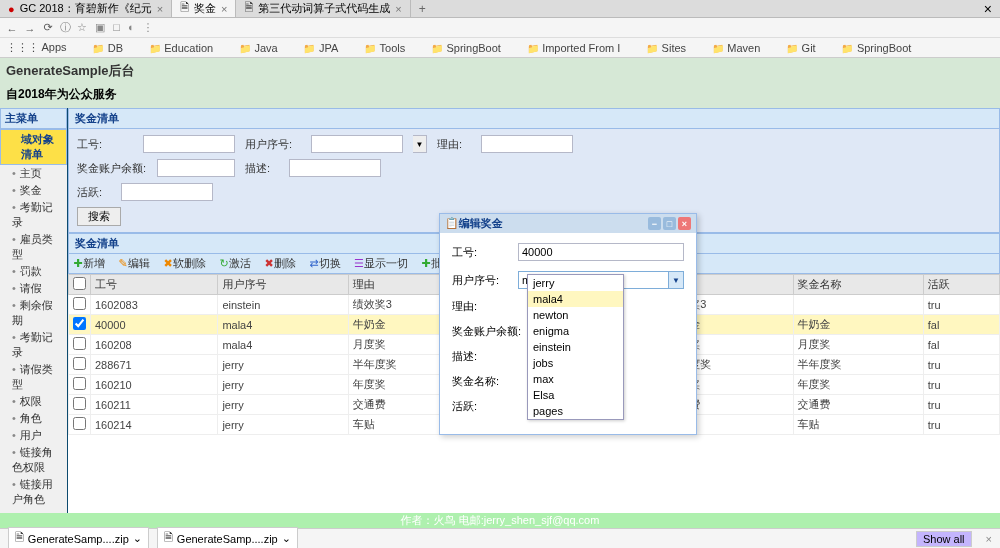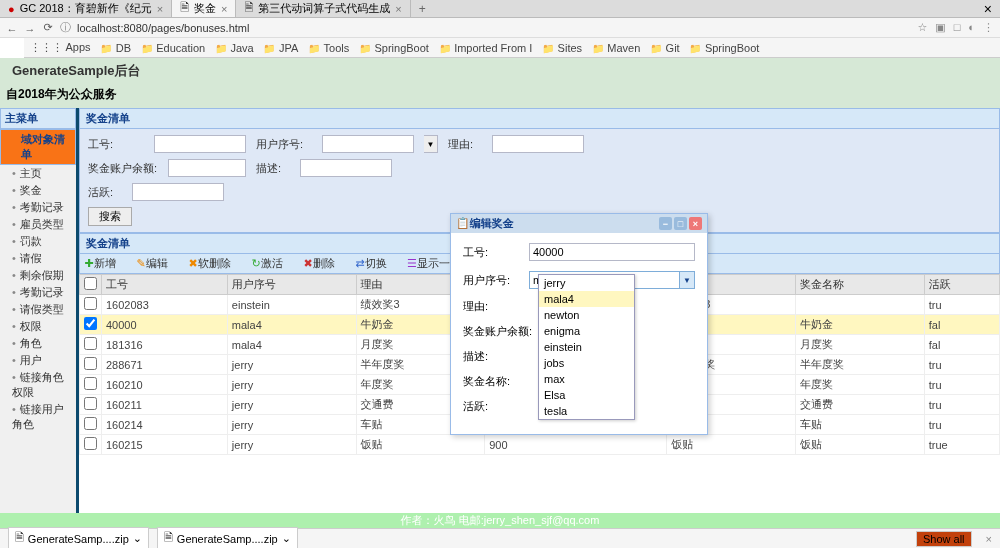--- a/index.html
+++ b/index.html
@@ -11,33 +11,33 @@
 .browser-tab.active { background: #f5f5f5; }
 .tab-close { color: #777; }
 .tab-plus { padding: 0 8px; color: #666; }
 .browser-x { margin-left: auto; padding: 0 8px; font-size: 14px; }
 
 .addr-bar { height: 20px; background: #f5f5f5; display: flex; align-items: center; padding: 0 6px; gap: 6px; font-size: 11px; color: #555; border-bottom: 1px solid #ddd; }
 .addr-icon { width: 12px; text-align: center; }
 .url { flex: 1; color: #333; }
 .addr-right { display: flex; gap: 8px; color: #888; }
 
-.bookmarks { height: 20px; background: #f5f5f5; display: flex; align-items: center; padding: 0 6px; gap: 10px; font-size: 11px; color: #444; border-bottom: 1px solid #ccc; margin-left: 24px; }
+.bookmarks { height: 20px; background: #f5f5f5; display: flex; align-items: center; padding: 0 6px; gap: 26px; font-size: 11px; color: #444; border-bottom: 1px solid #ccc; }
 .bm-folder::before { content: "📁 "; font-size: 10px; }
 
 
-.app-header { background: #d6e8d6; padding: 4px 12px; font-size: 13px; font-weight: bold; color: #333; }
+.app-header { background: #d6e8d6; padding: 4px 6px; font-size: 13px; font-weight: bold; color: #333; }
 .app-sub { background: #d6e8d6; padding: 2px 6px 5px; font-size: 12px; font-weight: bold; }
 
 
 .app-body { display: flex; height: calc(100% - 135px); }
 
-.sidebar { width: 79px; background: #f0f0f0; border-right: 3px solid #0c4a6e; }
+.sidebar { width: 68px; background: #f0f0f0; border-right: 1px solid #0c4a6e; }
 .menu-hdr { background: #d6e8f8; font-size: 11px; padding: 2px 4px; border: 1px solid #99bbe8; color: #15428b; font-weight: bold; }
-.menu-hdr.ylw { background: #f97316; padding-left: 20px; }
+.menu-hdr.ylw { background: #fde047; padding-left: 20px; }
 .menu-item { font-size: 11px; padding: 1px 4px 1px 12px; color: #333; cursor: pointer; }
 .menu-item::before { content: "•"; margin-right: 4px; color: #888; }
 
 .content { flex: 1; display: flex; flex-direction: column; position: relative; }
 
 .panel-hdr { background: #d6e8f8; border: 1px solid #99bbe8; padding: 2px 6px; font-size: 11px; color: #15428b; font-weight: bold; }
 .panel-hdr.center-hdr { text-align: left; }
 
 .search-panel { border: 1px solid #99bbe8; border-top: none; padding: 6px 8px; background: #dfe8f6; }
 .srow { display: flex; gap: 10px; margin-bottom: 6px; align-items: center; }
@@ -45,21 +45,21 @@
 .sinp { width: 92px; height: 18px; border: 1px solid #b5b8c8; background: #fff; padding: 0 3px; font-size: 11px; }
 .sbtn { padding: 1px 10px; font-size: 11px; border: 1px solid #aaa; background: #eee; cursor: pointer; }
 
 
 .grid-tb { width: 100%; border-collapse: collapse; font-size: 11px; }
 .grid-tb th { background: #e8e8e8; border: 1px solid #ccc; padding: 2px 4px; text-align: left; font-weight: normal; color: #333; }
 .grid-tb td { border: 1px solid #eee; padding: 2px 4px; color: #444; }
 .grid-tb tr.sel td { background: #fff7c0; }
 .grid-tb td.chk { text-align: center; width: 20px; }
 
-.toolbar { background: #d6e8f8; border: 1px solid #99bbe8; border-top: none; padding: 2px 4px; display: flex; gap: 20px; font-size: 11px; align-items: center; }
+.toolbar { background: #d6e8f8; border: 1px solid #99bbe8; border-top: none; padding: 2px 4px; display: flex; gap: 13px; font-size: 11px; align-items: center; }
 .tb-btn { color: #333; cursor: pointer; }
 .tb-ico { display: inline-block; width: 10px; text-align: center; }
 .green { color: #3a3; } .orange { color: #e80; } .red { color: #c33; } .blue { color: #36c; } .purple { color: #93c; }
 
 
 .dlg { position: absolute; left: 371px; top: 105px; width: 258px; background: #fff; border: 1px solid #99bbe8; box-shadow: 2px 2px 6px rgba(0,0,0,0.2); z-index: 50; }
 .dlg-hdr { background: #cde; padding: 2px 5px; font-size: 11px; display: flex; align-items: center; color: #15428b; font-weight: bold; }
 .dlg-hdr .spc { flex: 1; }
 .dlg-ctl { width: 13px; height: 13px; margin-left: 2px; font-size: 9px; display: flex; align-items: center; justify-content: center; color: #fff; border-radius: 2px; }
 .dlg-ctl.min { background: #9bd; } .dlg-ctl.max { background: #9bd; } .dlg-ctl.cls { background: #e77; }
@@ -73,21 +73,21 @@
 
 .dropdown { position: absolute; left: 459px; top: 166px; width: 97px; border: 1px solid #99b; background: #fff; z-index: 60; font-size: 11px; box-shadow: 1px 1px 3px rgba(0,0,0,0.2); }
 .dd-scroll { max-height: 146px; overflow-y: scroll; }
 .dd-item { padding: 2px 5px; cursor: pointer; }
 .dd-item.hl { background: #fff7c0; }
 
 .footer { position: absolute; bottom: 20px; left: 0; right: 0; height: 15px; background: #aef0ae; color: #fff; font-size: 11px; text-align: center; line-height: 14px; }
 
 .dl-bar { position: absolute; bottom: 0; left: 0; right: 0; height: 20px; background: #f5f5f5; border-top: 1px solid #ccc; display: flex; align-items: center; padding: 0 8px; gap: 8px; font-size: 11px; }
 .dl-item { background: #fff; border: 1px solid #ccc; padding: 1px 6px; display: flex; gap: 4px; align-items: center; }
-.dl-showall { margin-left: auto; padding: 1px 6px; border: 1px solid #ccc; background: #c2410c; }
+.dl-showall { margin-left: auto; padding: 1px 6px; border: 1px solid #ccc; background: #c4b5fd; }
 
 
 ::-webkit-scrollbar { width: 8px; } ::-webkit-scrollbar-thumb { background: #ccc; }
 </style>
 </head>
 <body>
 
 <div class="browser-tabs">
   <div class="browser-tab">
       <span style="color:#c00">●</span>
@@ -106,21 +106,20 @@
     </div>
   <div class="tab-plus">+</div>
   <div class="browser-x">×</div>
 </div>
 
 <div class="addr-bar">
   <span class="addr-icon">←</span>
   <span class="addr-icon">→</span>
   <span class="addr-icon">⟳</span>
   <span style="color:#888">ⓘ</span>
-  <span class="url">localhost:8080/pages/bonuses.html</span>
   <div class="addr-right">
     <span>☆</span>
     <span>▣</span>
     <span>□</span>
     <span>◐</span>
     <span>⋮</span>
   </div>
 </div>
 
 <div class="bookmarks">
@@ -229,21 +228,21 @@
             <td>40000</td>
             <td>mala4</td>
             <td>牛奶金</td>
             <td>1000</td>
             <td>牛奶金</td>
             <td>牛奶金</td>
             <td>fal</td>
           </tr>
           <tr>
             <td class="chk"><input type="checkbox" style=""></td>
-            <td>181316</td>
+            <td>160208</td>
             <td>mala4</td>
             <td>月度奖</td>
             <td>1000</td>
             <td>月度奖</td>
             <td>月度奖</td>
             <td>fal</td>
           </tr>
           <tr>
             <td class="chk"><input type="checkbox" style=""></td>
             <td>288671</td>
@@ -276,30 +275,20 @@
           </tr>
           <tr>
             <td class="chk"><input type="checkbox" style=""></td>
             <td>160214</td>
             <td>jerry</td>
             <td>车贴</td>
             <td>500</td>
             <td>车贴</td>
             <td>车贴</td>
             <td>tru</td>
-          </tr>
-          <tr>
-            <td class="chk"><input type="checkbox" style=""></td>
-            <td>160215</td>
-            <td>jerry</td>
-            <td>饭贴</td>
-            <td>900</td>
-            <td>饭贴</td>
-            <td>饭贴</td>
-            <td>true</td>
           </tr>
         </tbody>
     </table>
 
     <div class="dlg">
       <div class="dlg-hdr">
         <span>📋</span>
         <span>编辑奖金</span>
         <span class="spc"></span>
         <span class="dlg-ctl min">−</span>
@@ -339,21 +328,21 @@
     <div class="dropdown">
       <div class="dd-scroll" id="dd-list">
           <div class="dd-item">jerry</div>
           <div class="dd-item hl">mala4</div>
           <div class="dd-item">newton</div>
           <div class="dd-item">enigma</div>
           <div class="dd-item">einstein</div>
           <div class="dd-item">jobs</div>
           <div class="dd-item">max</div>
           <div class="dd-item">Elsa</div>
-          <div class="dd-item">tesla</div>
+          <div class="dd-item">pages</div>
         </div>
     </div>
 
   </div>
 </div>
 
 <div class="footer">作者：火鸟 电邮:jerry_shen_sjf@qq.com</div>
 
 <div class="dl-bar">
   <div class="dl-item">🗎 <span>GenerateSamp....zip</span> <span>⌄</span></div>

